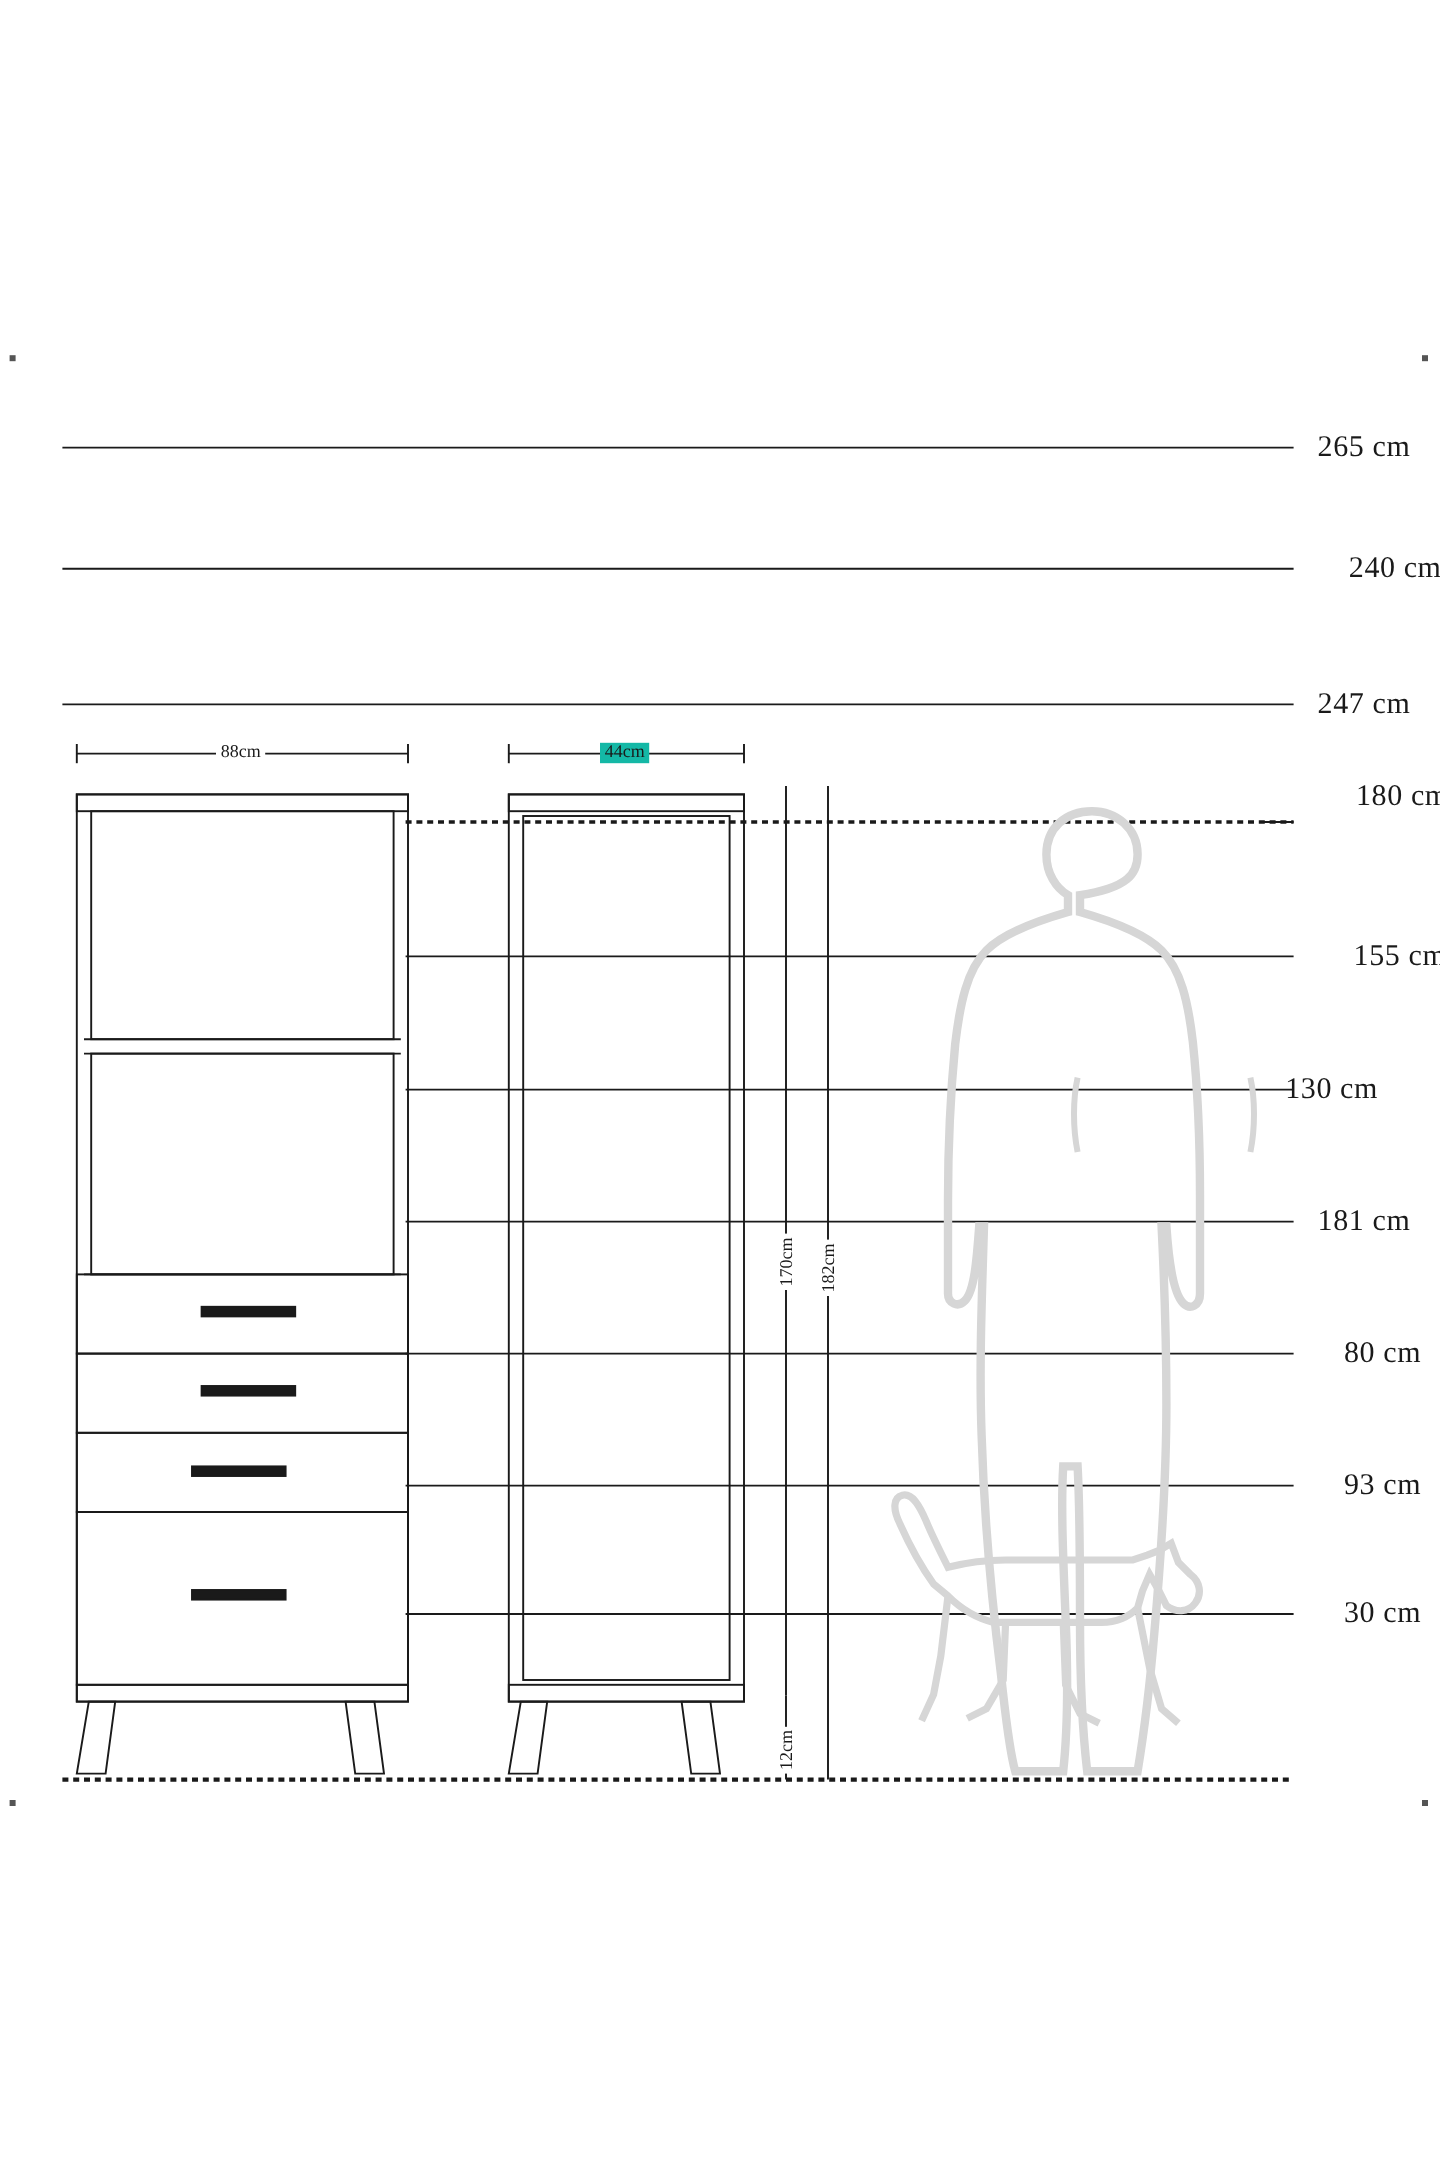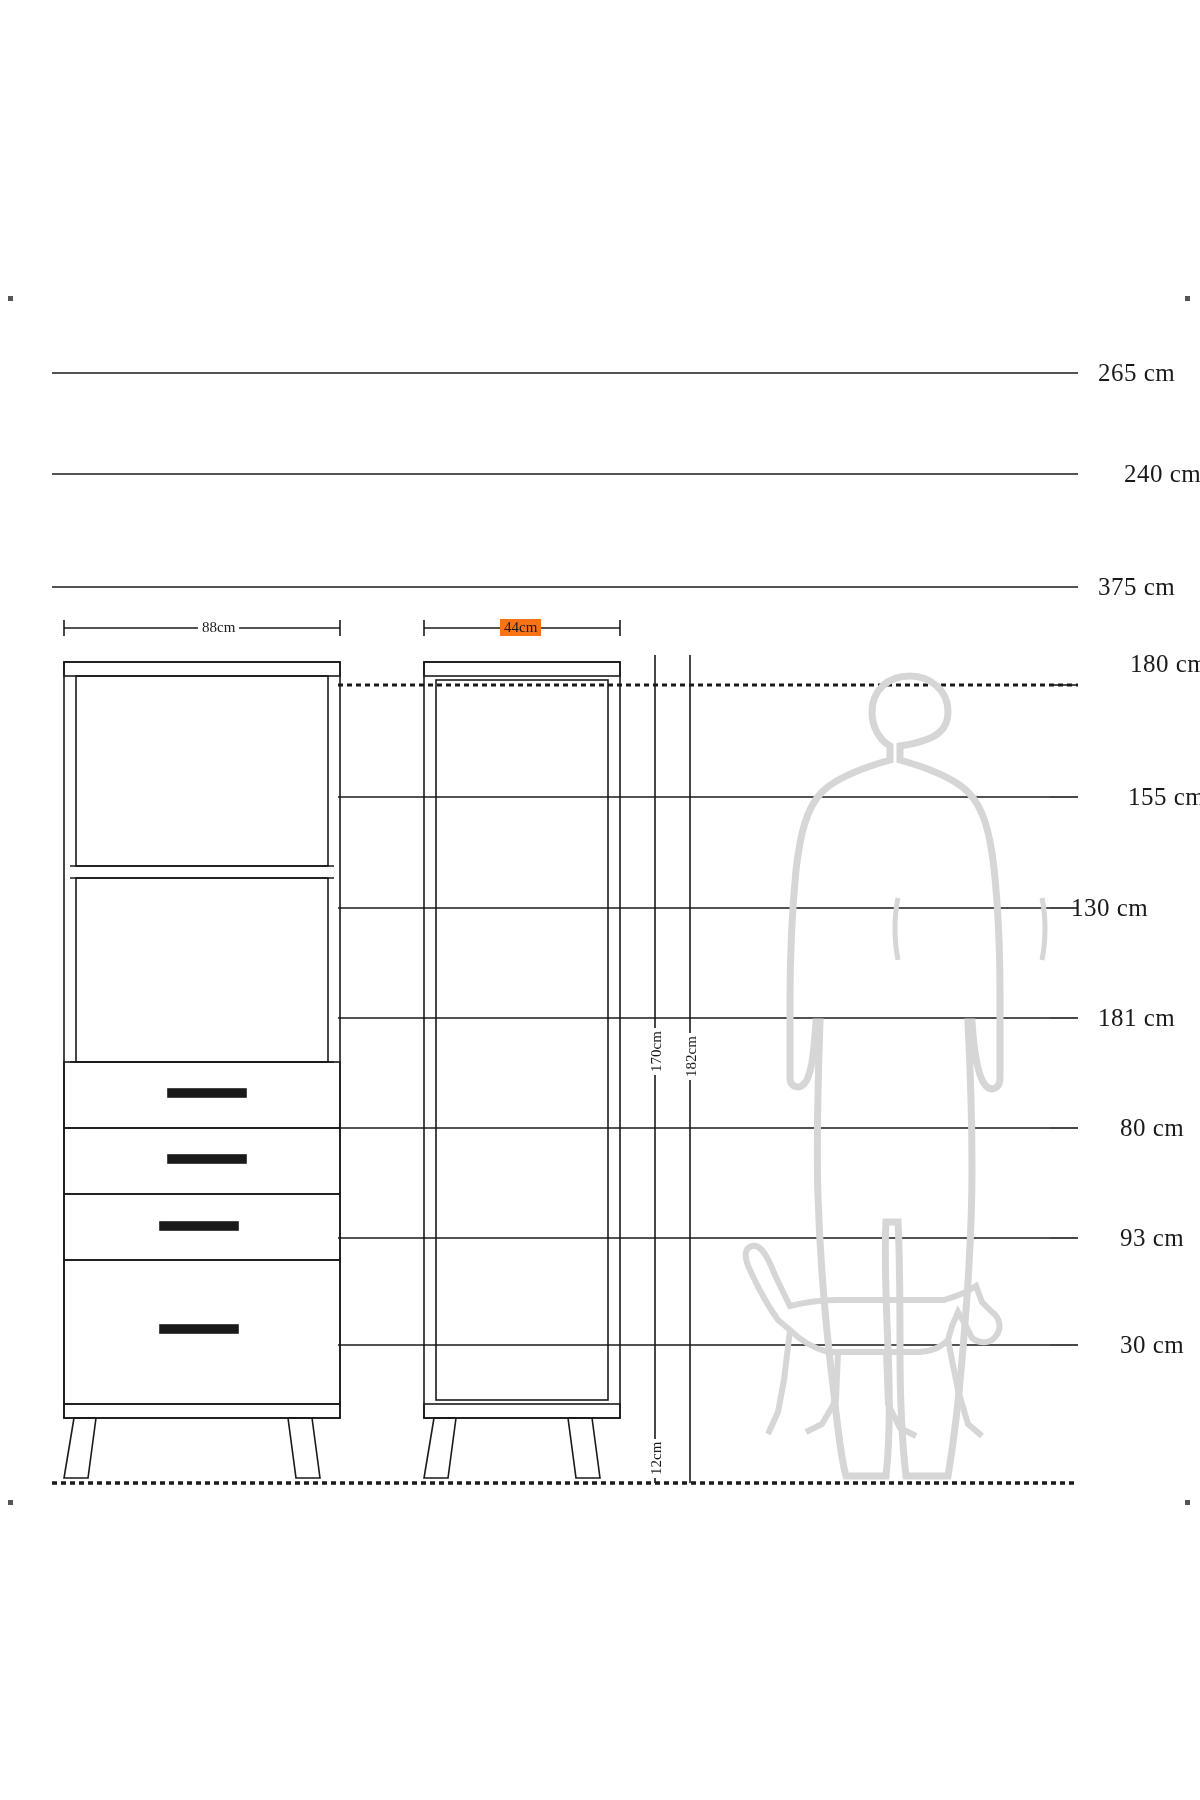--- a/index.html
+++ b/index.html
@@ -158,29 +158,29 @@
            C820 1300 806 1302 790 1306 Z"></path>
       <path fill="none" stroke="#d6d6d6" stroke-width="6" d="M838 1352 L836 1400 L822 1424 L806 1432"></path>
       <path fill="none" stroke="#d6d6d6" stroke-width="6" d="M886 1352 L888 1404 L900 1428 L916 1436"></path>
       <path fill="none" stroke="#d6d6d6" stroke-width="6" d="M948 1340 L958 1390 L968 1424 L982 1436"></path>
       <path fill="none" stroke="#d6d6d6" stroke-width="6" d="M790 1330 L784 1380 L778 1412 L768 1434"></path>
     </g>
   </svg>
 
   <div class="lbl" style="left:1098px;top:359px;">265 cm</div>
   <div class="lbl" style="left:1098px;top:460px;margin-left:26px;">240 cm</div>
-  <div class="lbl" style="left:1098px;top:573px;">375 cm</div>
+  <div class="lbl" style="left:1098px;top:573px;">247 cm</div>
   <div class="lbl" style="left:1098px;top:650px;margin-left:32px;">180 cm</div>
   <div class="lbl" style="left:1128px;top:783px;">155 cm</div>
   <div class="lbl" style="left:1071px;top:894px;">130 cm</div>
   <div class="lbl" style="left:1098px;top:1004px;">181 cm</div>
   <div class="lbl" style="left:1120px;top:1114px;">80 cm</div>
   <div class="lbl" style="left:1120px;top:1224px;">93 cm</div>
   <div class="lbl" style="left:1120px;top:1331px;text-align:center;">30 cm</div>
 
-  <div class="lbl-small" style="left:180px;top:619px;background:#fff;padding:0 4px;margin-left:18px;">88cm</div>
-  <div class="lbl-small" style="left:500px;top:619px;background:#f97316;padding:0 4px;">44cm</div>
+  <div class="lbl-small" style="left:180px;top:619px;background:#fff;padding:0 4px;">88cm</div>
+  <div class="lbl-small" style="left:500px;top:619px;background:#14b8a6;padding:0 4px;">44cm</div>
 
   <div class="lbl-vert" style="left:648px;top:1075px;background:#fff;padding:0 3px;">170cm</div>
   <div class="lbl-vert" style="left:683px;top:1080px;background:#fff;padding:0 3px;">182cm</div>
   <div class="lbl-vert" style="left:648px;top:1478px;background:#fff;padding:0 3px;">12cm</div>
 
 </div>
 
 </body></html>

